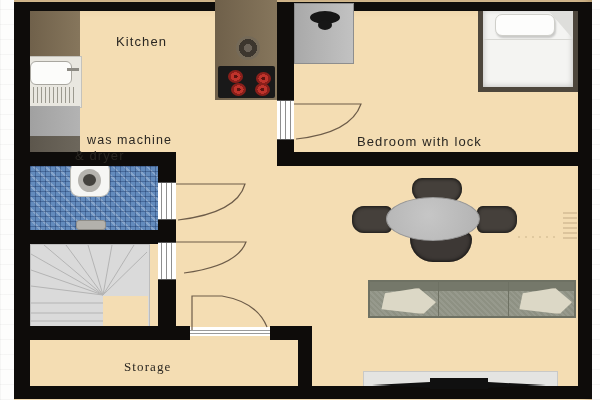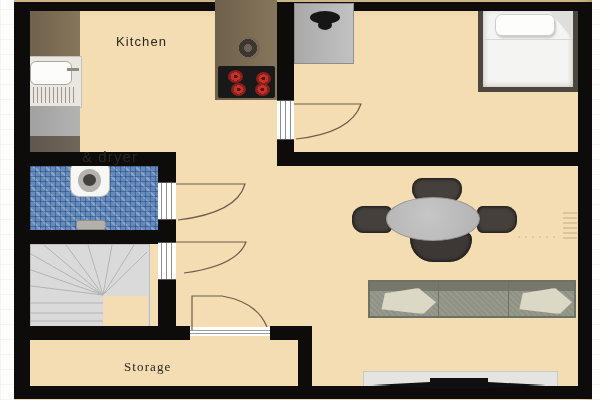--- a/index.html
+++ b/index.html
@@ -177,16 +177,18 @@
       <line x1="563" y1="218" x2="577" y2="218"></line>
       <line x1="563" y1="223" x2="577" y2="223"></line>
       <line x1="563" y1="228" x2="577" y2="228"></line>
       <line x1="563" y1="233" x2="577" y2="233"></line>
       <line x1="563" y1="238" x2="577" y2="238"></line>
       <line x1="518" y1="237" x2="560" y2="237" stroke-dasharray="2 5"></line>
     </g>
   </svg>
 
   <div class="abs label" style="left:116px;top:34px;">Kitchen</div>
-  <div class="abs label" style="left:82px;top:148px;font-size:15px;">&amp; dryer</div>
+  <div class="abs label" style="left:87px;top:133px;font-size:12.5px;">was machine</div>
+  <div class="abs label" style="left:75px;top:148px;font-size:13px;">&amp; dryer</div>
+  <div class="abs label" style="left:357px;top:134px;">Bedroom with lock</div>
   <div class="abs label" style="left:124px;top:359px;font-family:Liberation Serif, serif;">Storage</div>
 
 </div>
 
 </body></html>

